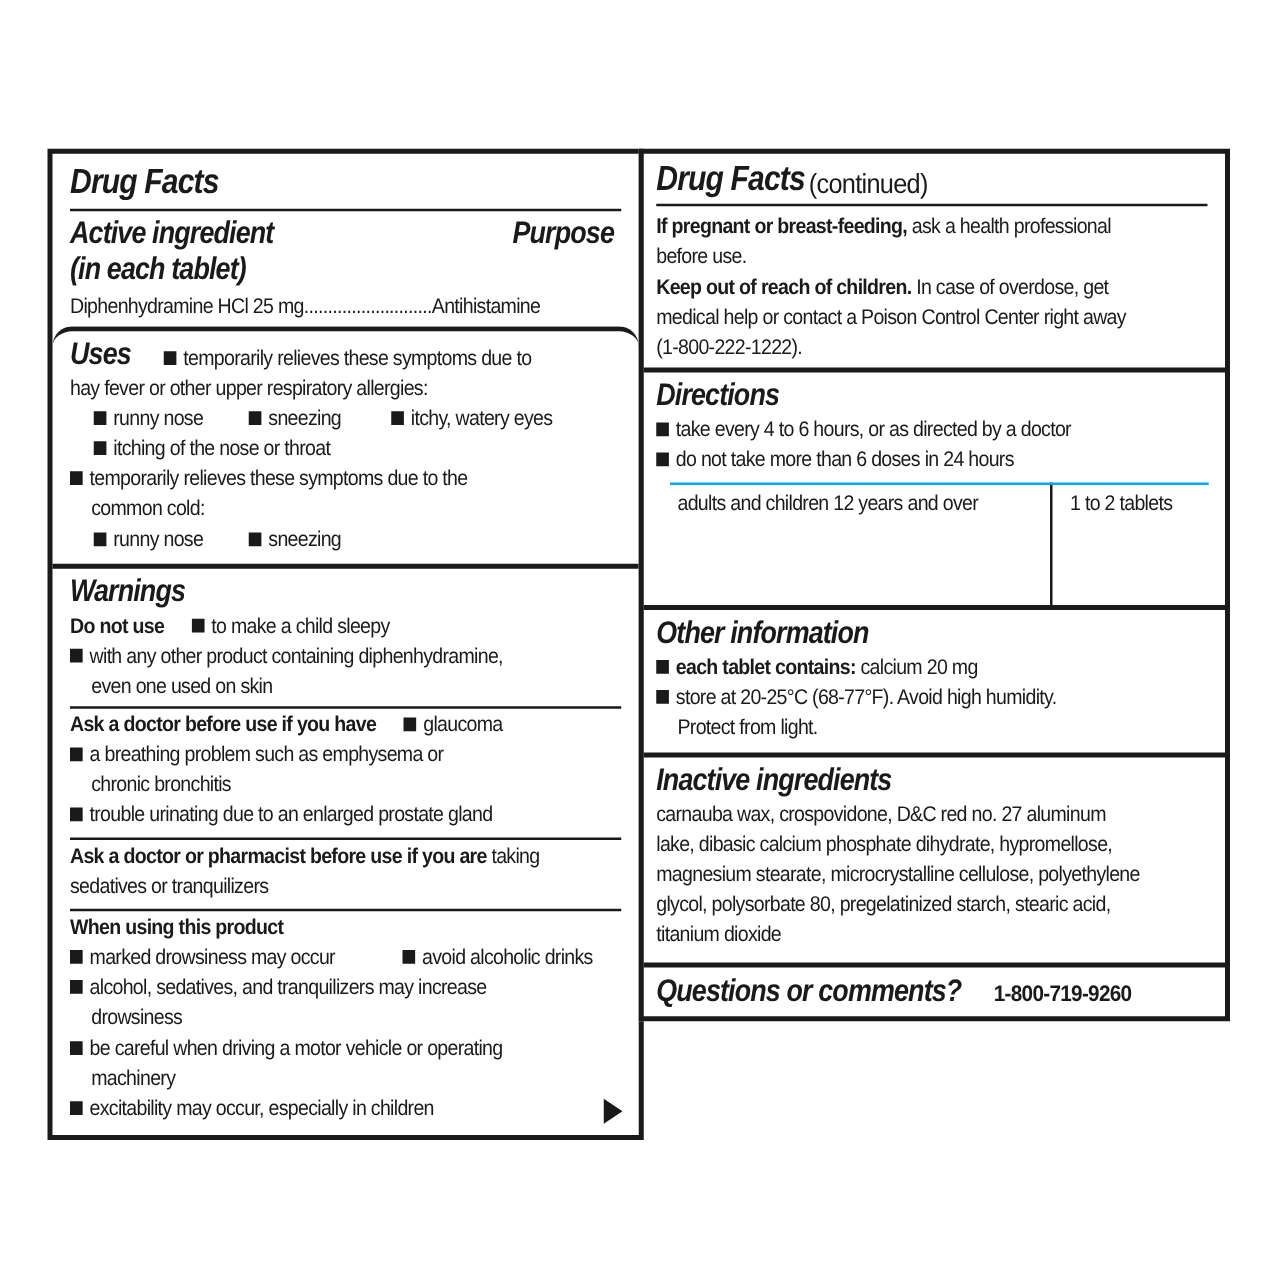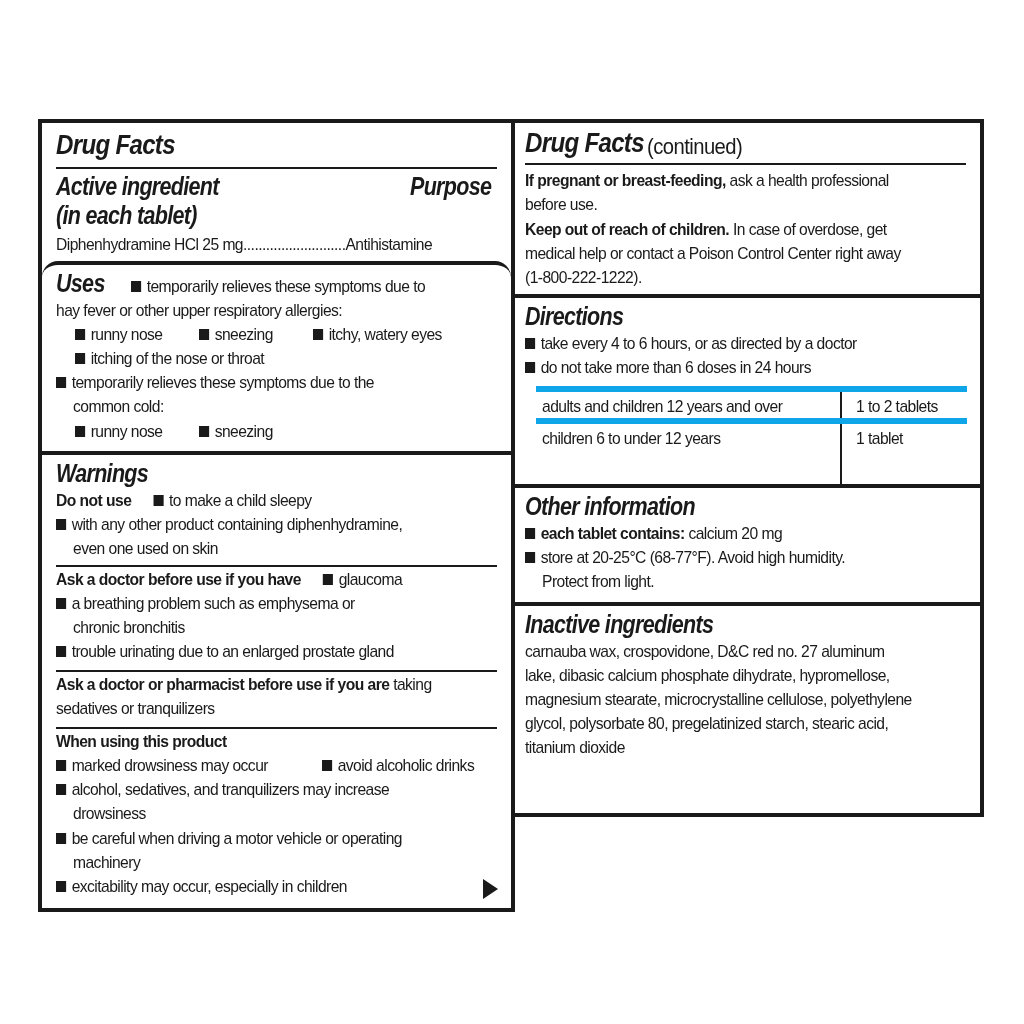--- a/index.html
+++ b/index.html
@@ -17,21 +17,21 @@
          transform: scaleX(0.92); transform-origin: left top; white-space: nowrap; line-height: 24.5px; position: absolute; }
   .hd { font-family: "Liberation Sans", sans-serif; font-weight: bold; font-style: italic;
         font-size: 25px; letter-spacing: -0.8px; transform: scaleX(0.86); transform-origin: left top;
         position: absolute; white-space: nowrap; line-height: 28px; }
   .b { font-weight: bold; }
   .bul { display: inline-block; width: 11px; height: 11px; background: #1a1a1a; margin-right: 6px; vertical-align: 0px; }
   .rule { position: absolute; height: 2px; background: #1a1a1a; }
 
   
   .dtable { position: absolute; left: 21px; width: 431px; top: 88px; }
-  .drow { position: relative; height: 32px; border-top: 6px solid #0ea5e9; box-sizing: border-box; }
+  .drow { position: relative; height: 20px; border-top: 2px solid #0ea5e9; box-sizing: border-box; }
   .drow .c1 { position: absolute; left: 6px; top: 3px; }
   .drow .c2 { position: absolute; left: 320px; top: 3px; }
   .vline { position: absolute; left: 304px; top: 0; width: 2px; height: 98px; background: #1a1a1a; }
 
   .arrow { position: absolute; width: 0; height: 0; border-top: 10px solid transparent;
            border-bottom: 10px solid transparent; border-left: 15px solid #1a1a1a; }
 </style>
 </head>
 <body>
 
@@ -120,36 +120,36 @@
   <div class="sec bt" style="top:171px;height:190px;">
     <div class="hd" style="left:10px;top:4px;">Directions</div>
     <div class="txt" style="left:10px;top:34px;"><span class="bul"></span><span>take every 4 to 6 hours, or as directed by a doctor</span></div>
     <div class="txt" style="left:10px;top:58px;"><span class="bul"></span><span>do not take more than 6 doses in 24 hours</span></div>
     <div class="dtable">
       <div class="vline"></div>
       <div class="drow">
         <span class="txt c1">adults and children 12 years and over</span>
         <span class="txt c2">1 to 2 tablets</span>
       </div>
-      <div class="drow">
-        <span class="txt c1">children 6 to under 12 years</span>
-        <span class="txt c2">1 tablet</span>
-      </div>
     </div>
   </div>
 
   <div class="sec bt" style="top:361px;height:118px;">
     <div class="hd" style="left:10px;top:4px;">Other information</div>
     <div class="txt" style="left:10px;top:34px;"><span class="bul"></span><span class="b">each tablet contains:</span> <span>calcium 20 mg</span></div>
     <div class="txt" style="left:10px;top:58px;"><span class="bul"></span><span>store at 20-25°C (68-77°F). Avoid high humidity.</span></div>
     <div class="txt" style="left:27px;top:82px;">Protect from light.</div>
   </div>
 
   <div class="sec bt" style="top:479px;height:168px;">
     <div class="hd" style="left:10px;top:4px;">Inactive ingredients</div>
     <div class="txt" style="left:10px;top:34px;">carnauba wax, crospovidone, D&amp;C red no. 27 aluminum</div>
     <div class="txt" style="left:10px;top:58px;">lake, dibasic calcium phosphate dihydrate, hypromellose,</div>
     <div class="txt" style="left:10px;top:82px;">magnesium stearate, microcrystalline cellulose, polyethylene</div>
     <div class="txt" style="left:10px;top:106px;">glycol, polysorbate 80, pregelatinized starch, stearic acid,</div>
     <div class="txt" style="left:10px;top:130px;">titanium dioxide</div>
   </div>
 
+  <div class="sec bt" style="top:647px;height:43px;">
+    <div class="hd" style="left:10px;top:5px;">Questions or comments?</div>
+    <div class="txt b" style="left:280px;top:9px;font-size:18px;">1-800-719-9260</div>
+  </div>
 </div>
 
 </body></html>

